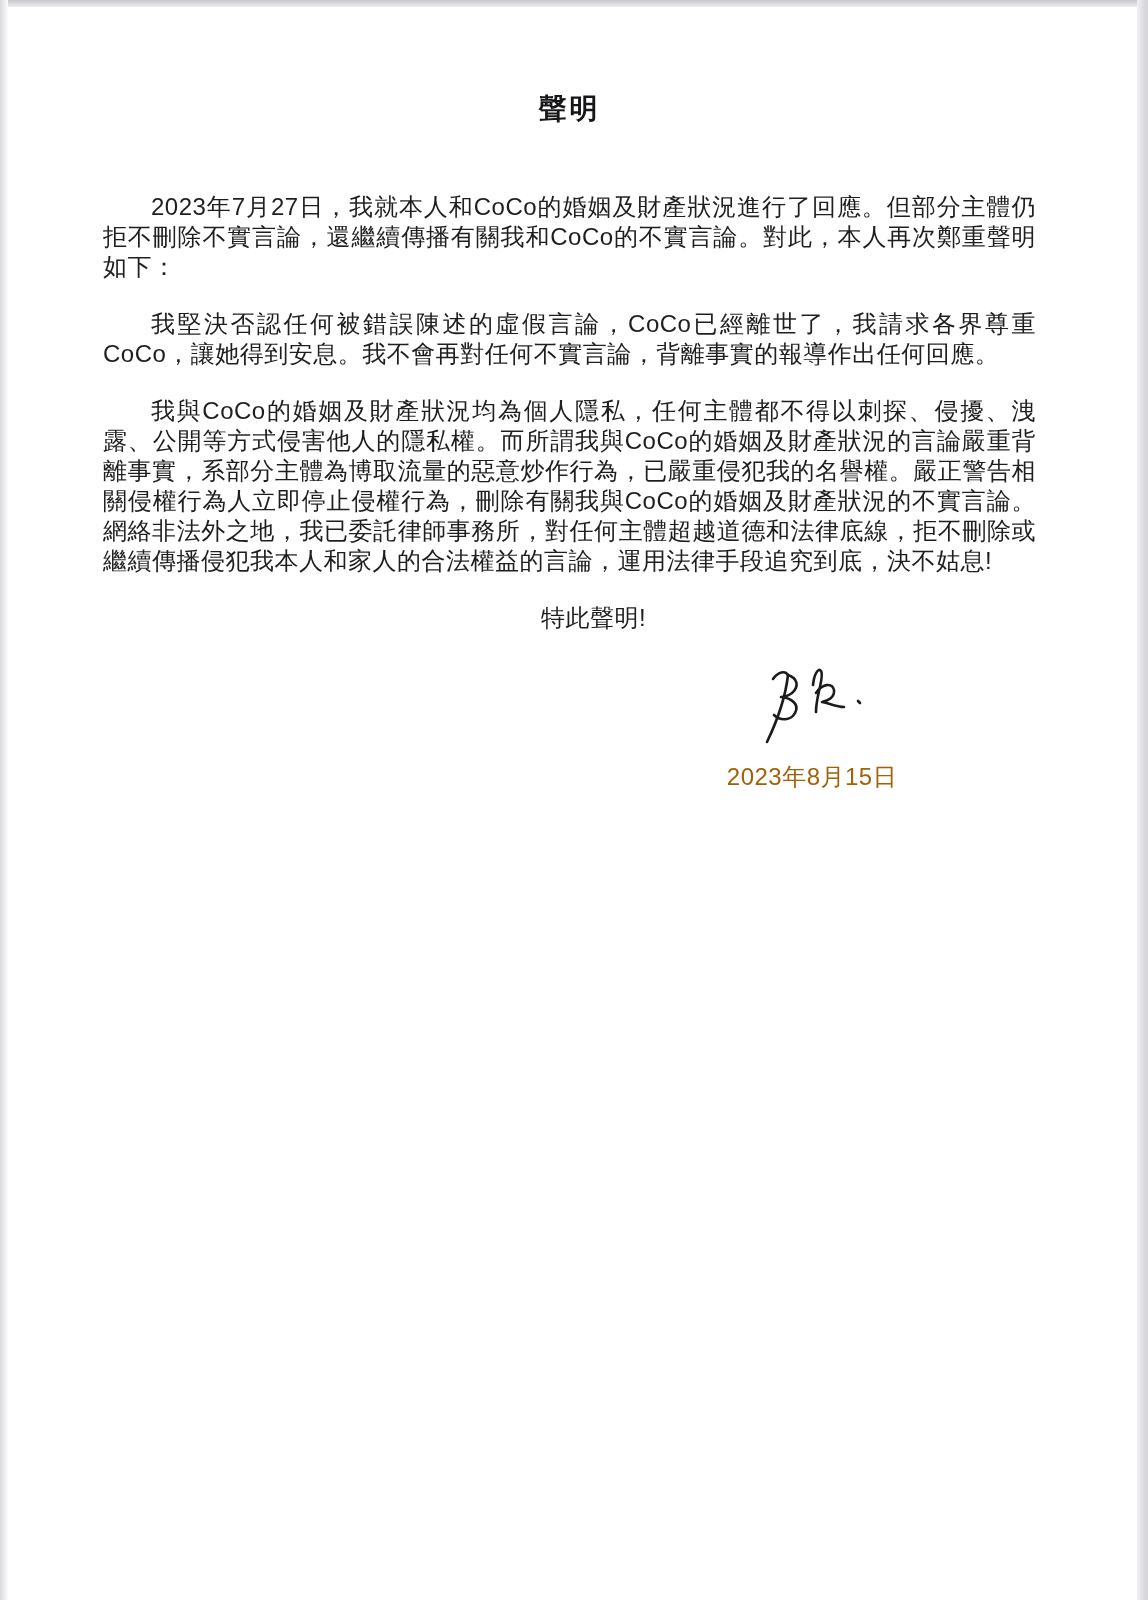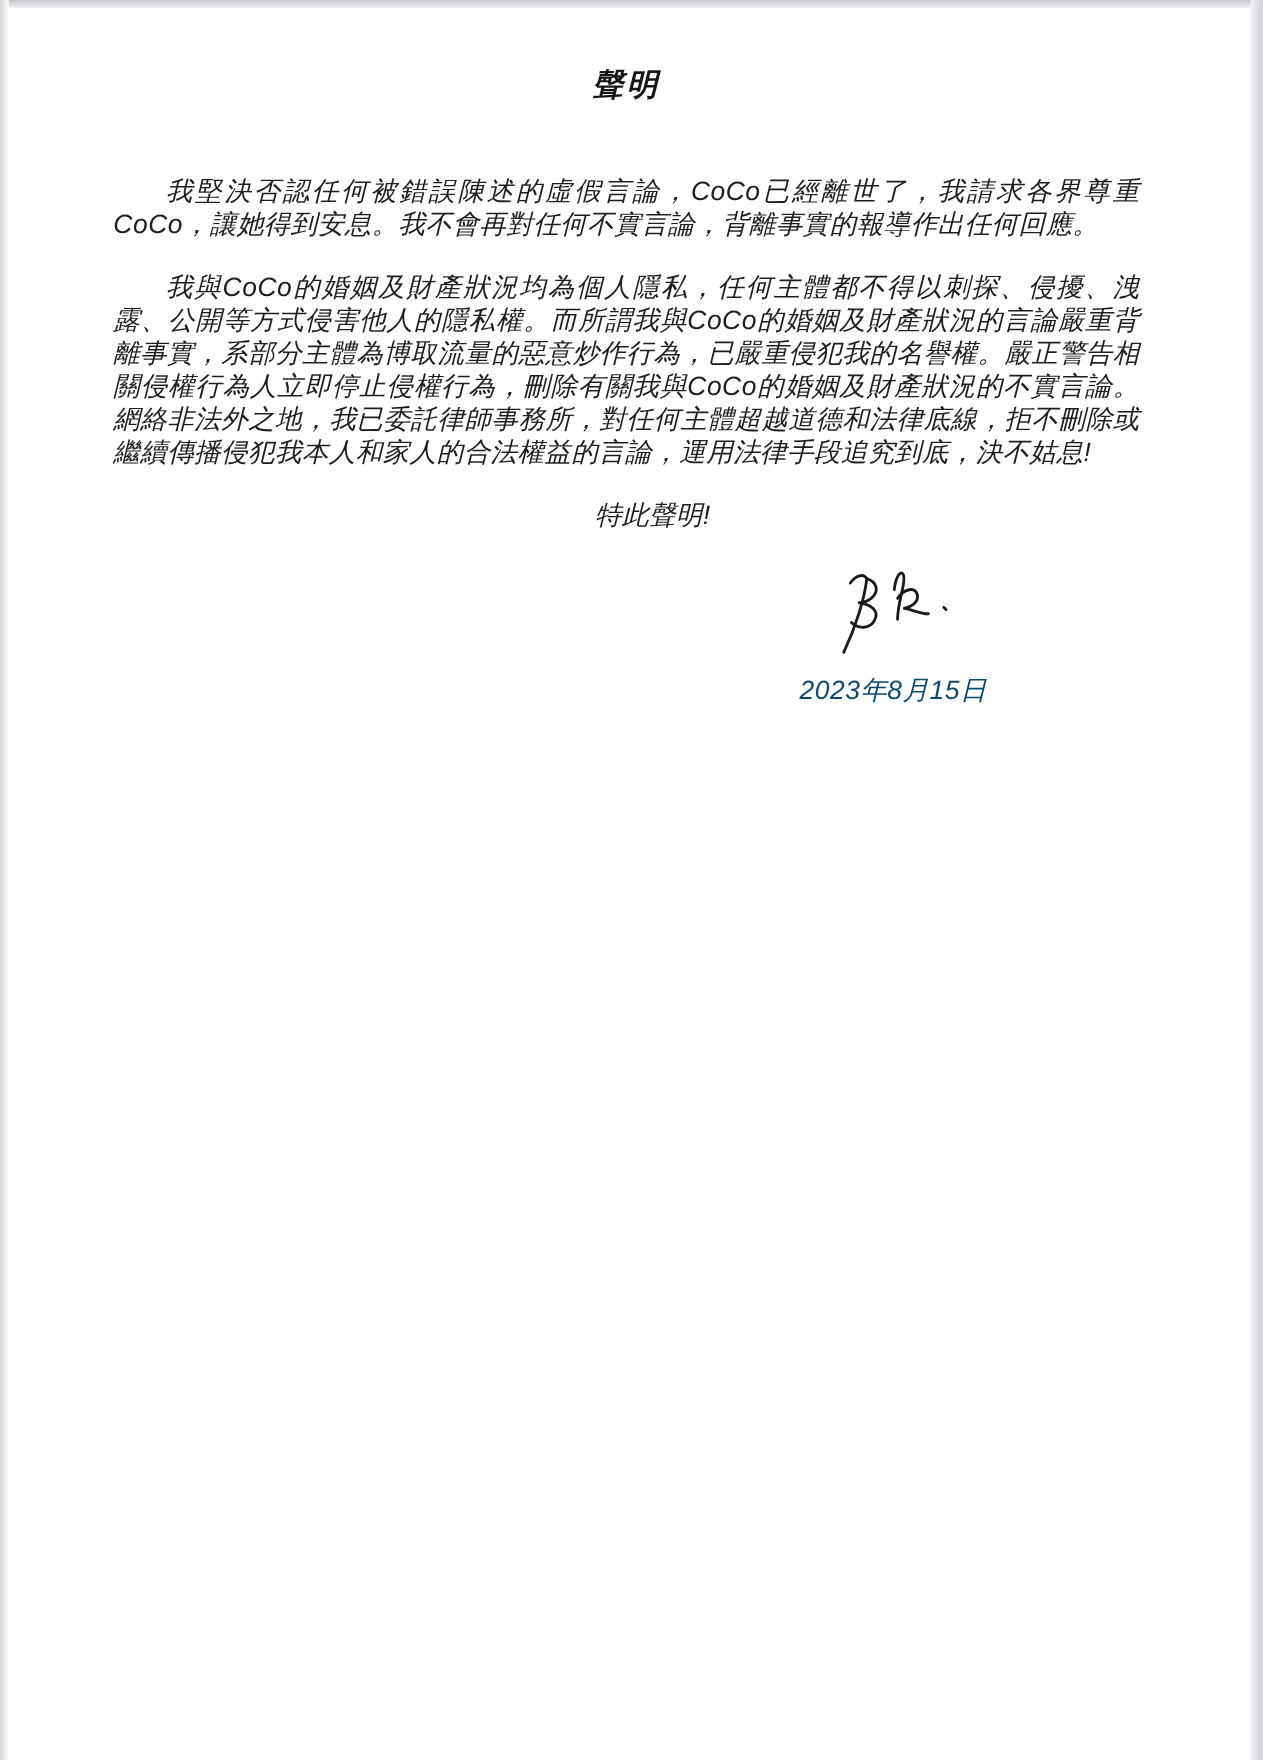--- a/index.html
+++ b/index.html
@@ -25,22 +25,21 @@
     background: linear-gradient(to right, #d9d9dd, #fdfdfe);
   }
   .edge-right {
     position: absolute; top: 0; right: 0; bottom: 0; width: 11px;
     background: linear-gradient(to left, #d6d6db 25%, #f2f2f5);
   }
   .paper {
     position: absolute;
     left: 0; top: 0; right: 0; bottom: 0;
     box-sizing: border-box;
-    padding: 58px 112px 0 103px;
-    font-style: italic;
+    padding: 90px 112px 0 103px;
   }
   .title {
     margin: 0 0 64px 0;
     text-align: center;
     font-size: 28px;
     font-weight: 700;
     letter-spacing: 3px;
     color: #161618;
   }
   .body-par {
@@ -72,35 +71,36 @@
   .sig-svg path {
     fill: none;
     stroke: #1b1b1d;
     stroke-width: 2.6;
     stroke-linecap: round;
     stroke-linejoin: round;
   }
   .date-line {
     font-size: 24px;
     line-height: 30px;
-    color: #0c4a6e;
+    color: #a16207;
     letter-spacing: 0.5px;
   }
 </style>
 </head>
 <body>
 
 <div class="edge-top"></div>
 <div class="edge-left"></div>
 <div class="edge-right"></div>
 
 <div class="paper">
 
   <h1 class="title">聲明</h1>
 
+  <p class="body-par">2023年7月27日，我就本人和CoCo的婚姻及財產狀況進行了回應。但部分主體仍拒不刪除不實言論，還繼續傳播有關我和CoCo的不實言論。對此，本人再次鄭重聲明如下：</p>
 
 
   <p class="body-par">我堅決否認任何被錯誤陳述的虛假言論，CoCo已經離世了，我請求各界尊重CoCo，讓她得到安息。我不會再對任何不實言論，背離事實的報導作出任何回應。</p>
 
   <p class="body-par">我與CoCo的婚姻及財產狀況均為個人隱私，任何主體都不得以刺探、侵擾、洩露、公開等方式侵害他人的隱私權。而所謂我與CoCo的婚姻及財產狀況的言論嚴重背離事實，系部分主體為博取流量的惡意炒作行為，已嚴重侵犯我的名譽權。嚴正警告相關侵權行為人立即停止侵權行為，刪除有關我與CoCo的婚姻及財產狀況的不實言論。網絡非法外之地，我已委託律師事務所，對任何主體超越道德和法律底線，拒不刪除或繼續傳播侵犯我本人和家人的合法權益的言論，運用法律手段追究到底，決不姑息!</p>
 
   <p class="closing">特此聲明!</p>
 
   <div class="sig-block">
     <svg class="sig-svg" width="115" height="85" viewBox="0 0 115 85" aria-hidden="true">

